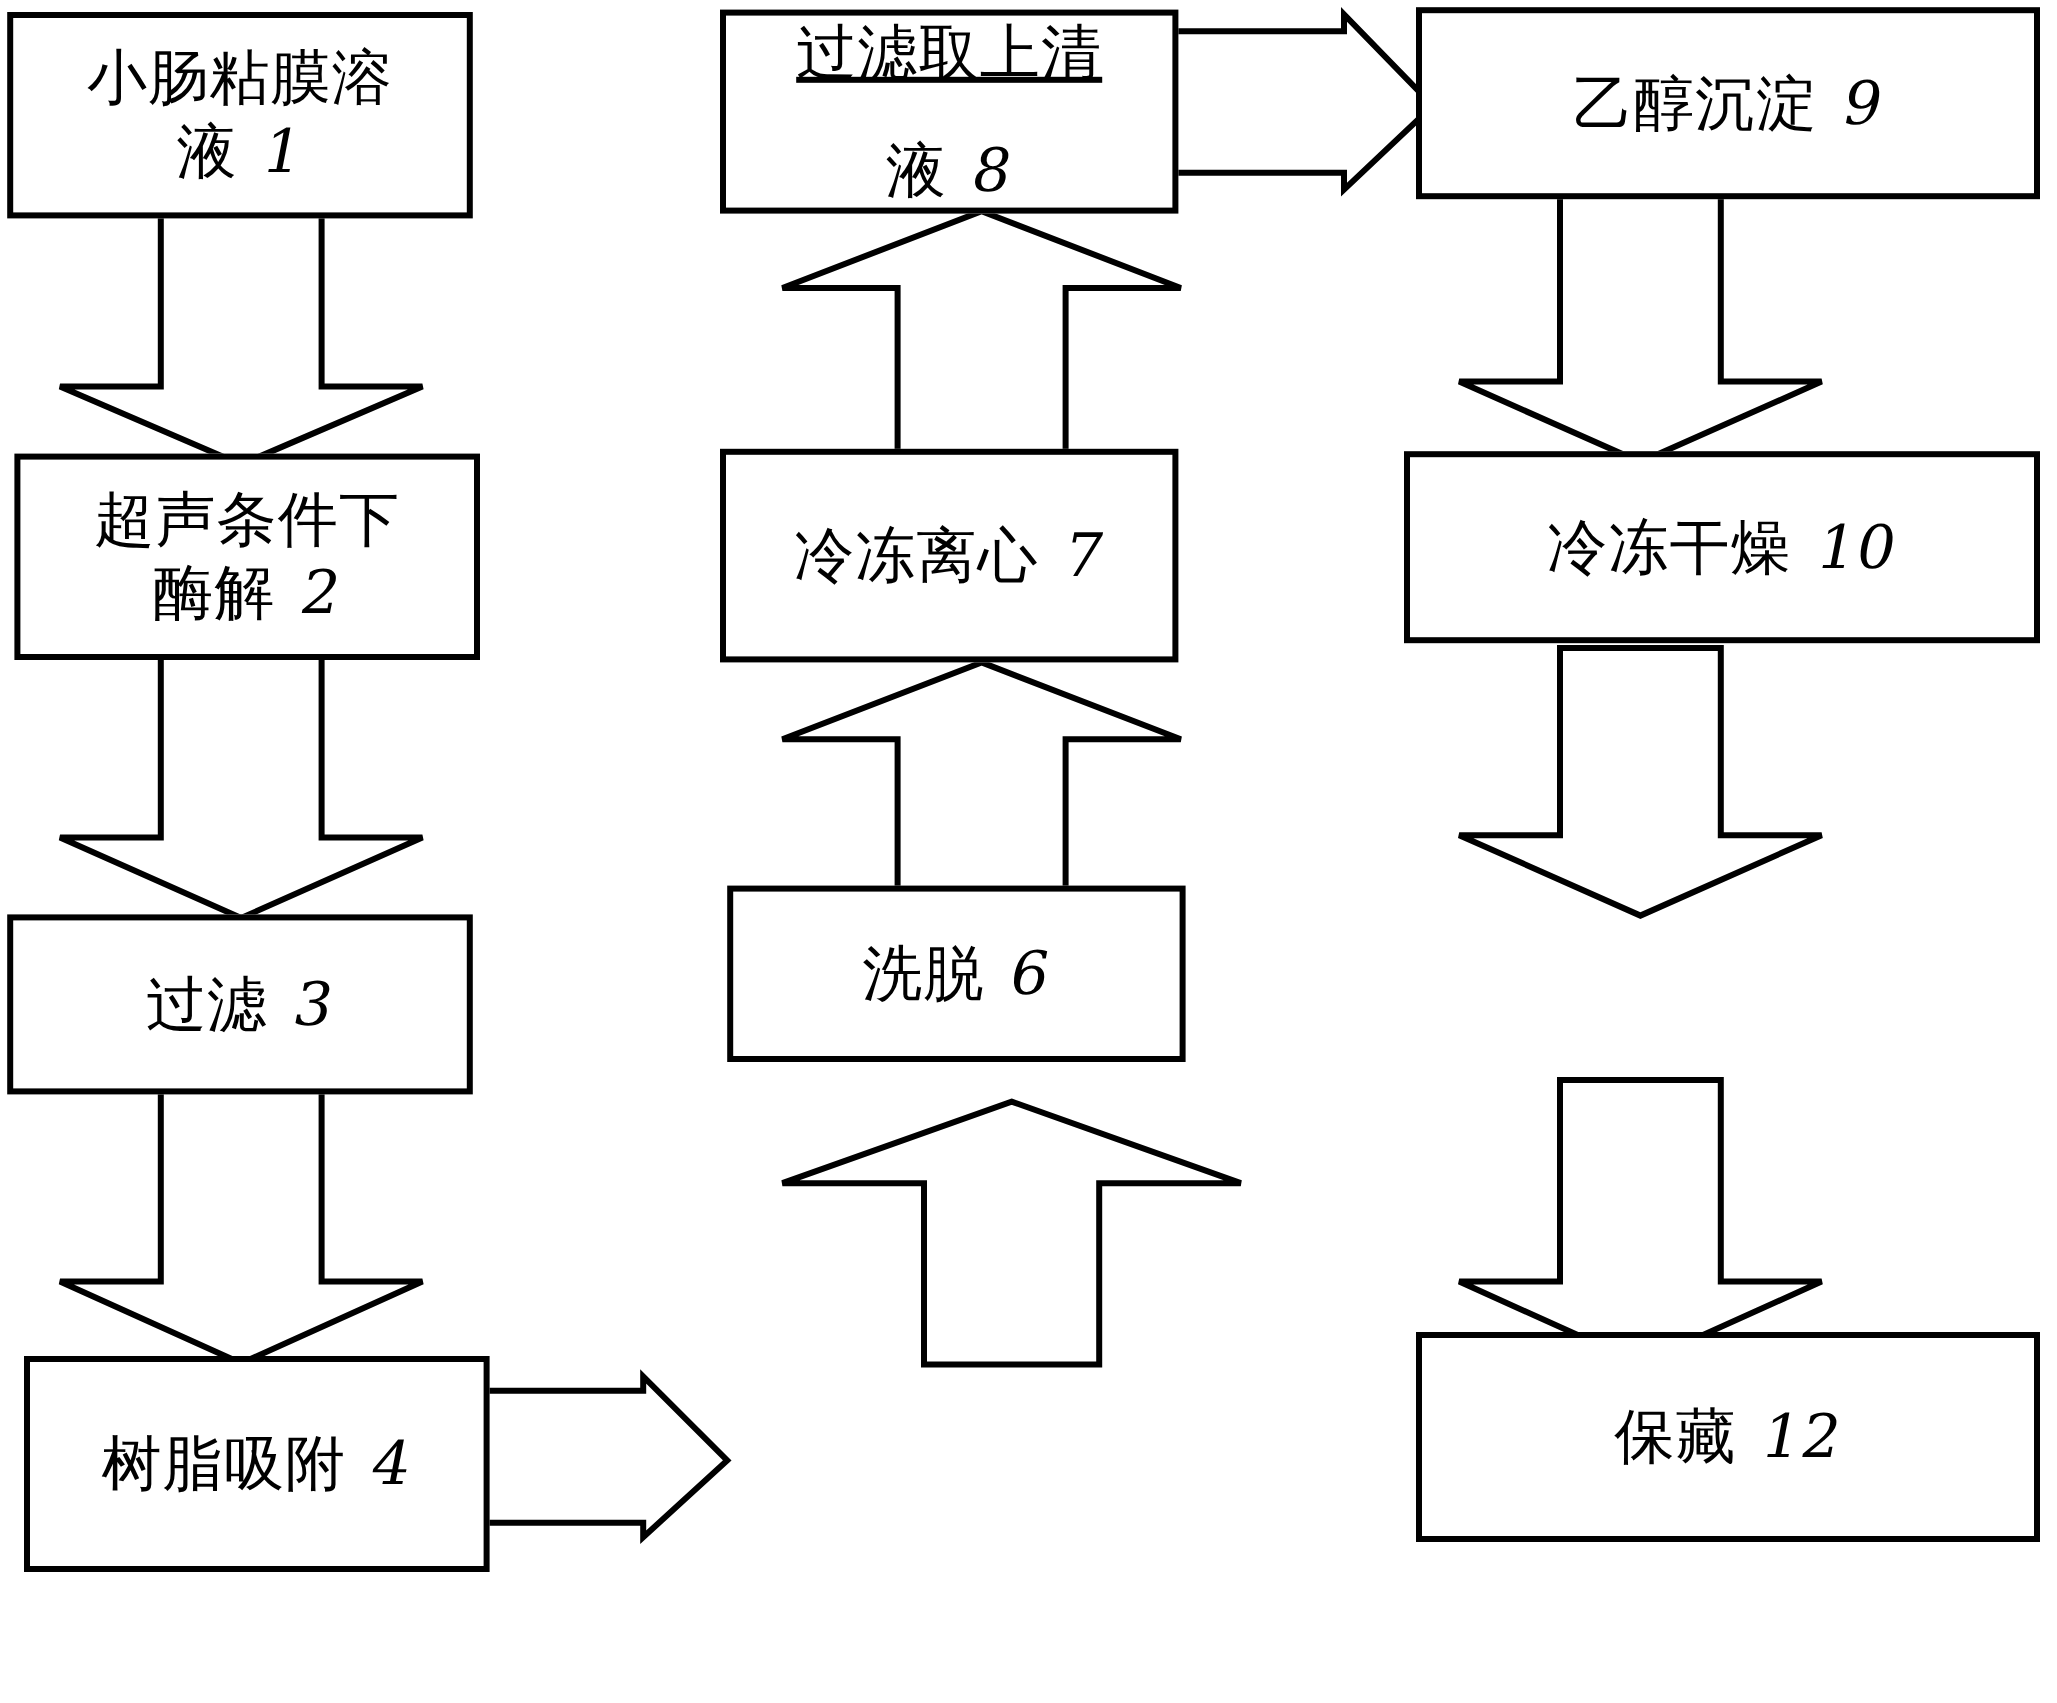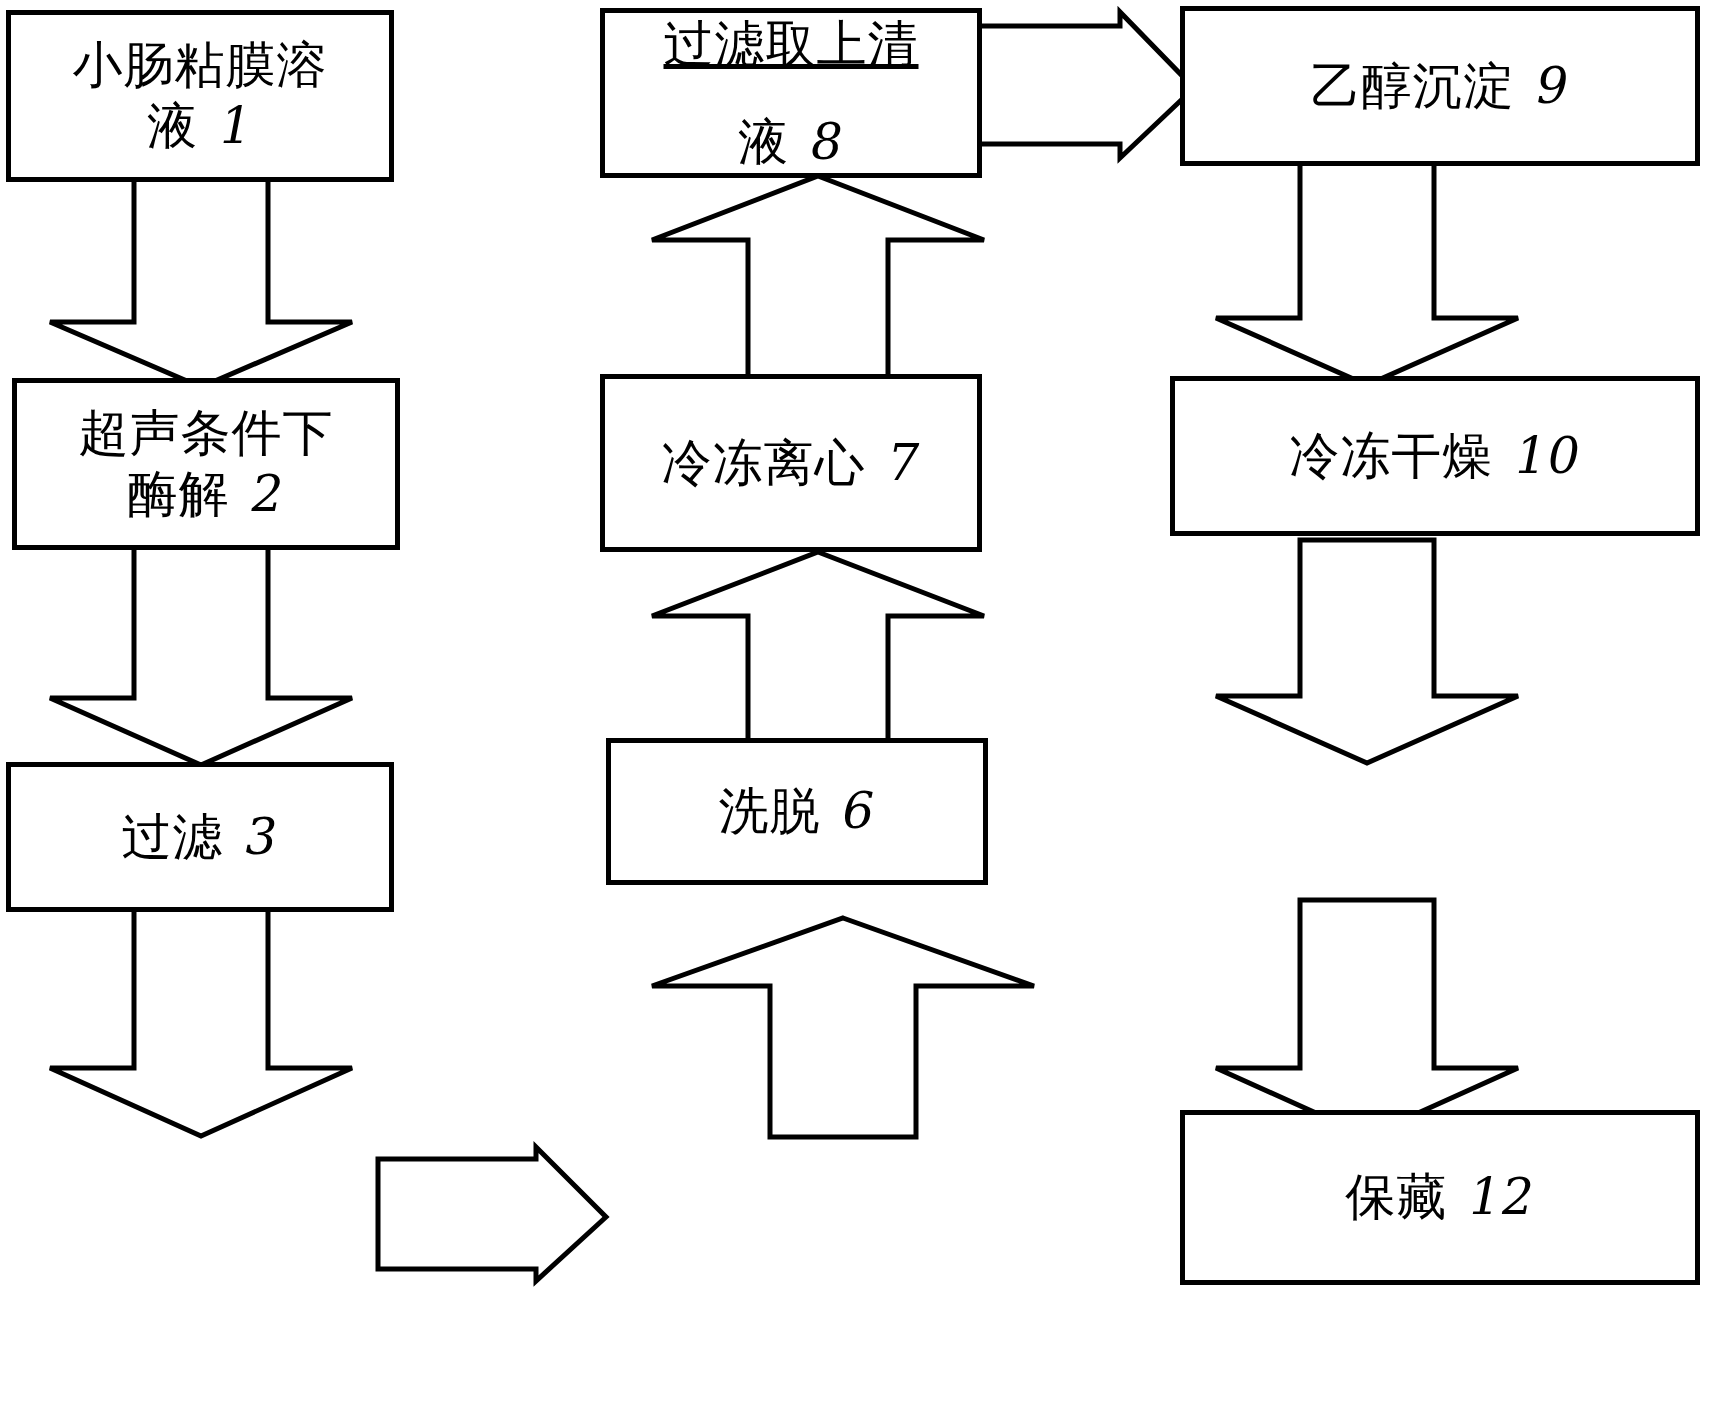--- a/index.html
+++ b/index.html
@@ -126,20 +126,23 @@
   </div>
 
   <div class="node" style="left:12px; top:378px; width:388px; height:172px;">
     <span class="node-text"><span style="display: block;">超声条件下</span><span style="display: block;">酶解<span class="num">2</span></span></span>
   </div>
 
   <div class="node" style="left:6px; top:762px; width:388px; height:150px;">
     <span class="node-text"><span style="display: block;">过滤<span class="num">3</span></span></span>
   </div>
 
+  <div class="node" style="left:20px; top:1130px; width:388px; height:180px;">
+    <span class="node-text"><span style="display: block;">树脂吸附<span class="num">4</span></span></span>
+  </div>
 
 
   <div class="node" style="left:606px; top:738px; width:382px; height:147px;">
     <span class="node-text"><span style="display: block;">洗脱<span class="num">6</span></span></span>
   </div>
 
   <div class="node" style="left:600px; top:374px; width:382px; height:178px;">
     <span class="node-text"><span style="display: block;">冷冻离心<span class="num">7</span></span></span>
   </div>
 

